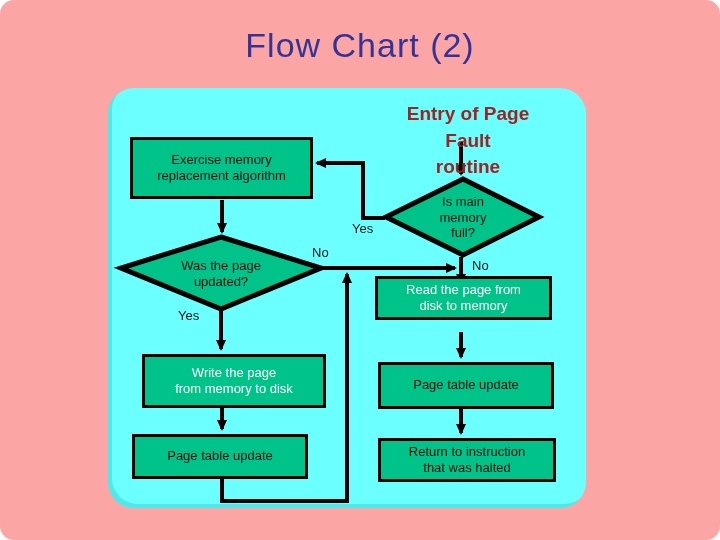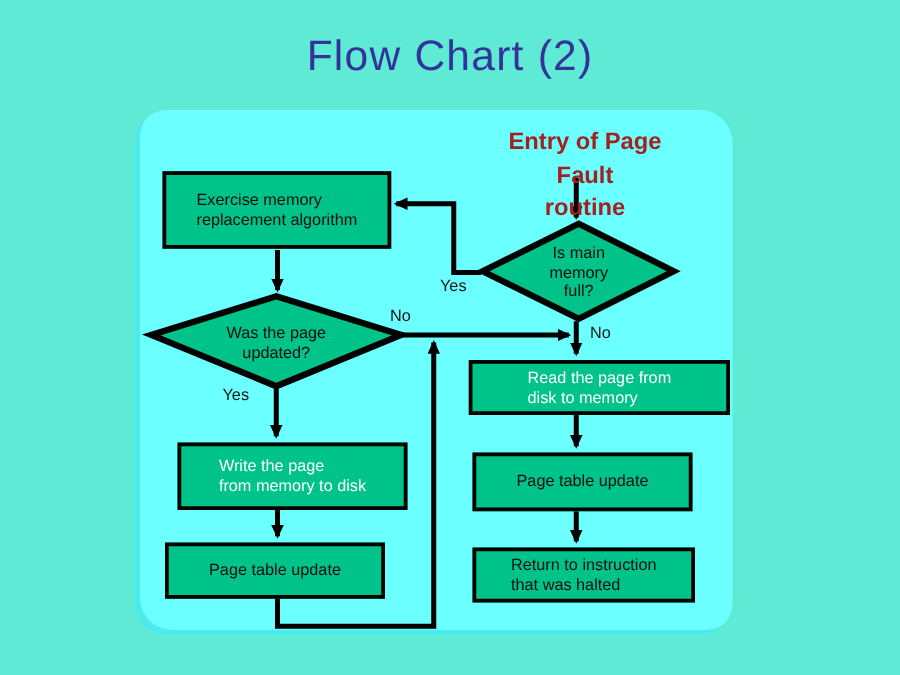--- a/index.html
+++ b/index.html
@@ -1,37 +1,37 @@
 <!DOCTYPE html>
 <html><head>
 <meta charset="utf-8">
 <style>
   html,body { margin:0; padding:0; background:#ffffff; }
   body { width:720px; height:540px; font-family:"Liberation Sans", sans-serif; }
-  #stage { position:relative; width:720px; height:540px; overflow:hidden; background:#5eead4; }
+  #stage { position:relative; width:720px; height:540px; overflow:hidden; background:#fca5a5;border-radius:14px; }
 
   .slide-title {
     position:absolute; left:0; top:26px; width:720px;
     text-align:center; font-size:34px; letter-spacing:1px;
     color:#333399;
   }
 
   .panel {
     position:absolute; left:108px; top:88px; width:478px; height:420px;
     background:#6CFFFF; border-radius:26px;
     box-shadow: inset 4px -4px 0 rgba(0,185,195,0.30);
   }
 
   svg.wires { position:absolute; left:0; top:0; width:720px; height:540px; }
 
   .node {
     position:absolute; box-sizing:border-box;
     background:#00C389; border:3px solid #000;
     display:flex; align-items:center; justify-content:center;
-    font-size:13px; line-height:1.25;
+    text-align:center; font-size:13px; line-height:1.25;
     color:#0d0d0d; white-space:pre-line;
   }
   .node.light { color:#ffffff; }
 
   .dtext {
     position:absolute; text-align:center; font-size:13px; line-height:1.2;
     color:#0d0d0d; white-space:pre-line;
   }
 
   .elabel { position:absolute; font-size:13px; color:#161616; }
@@ -81,21 +81,21 @@
     <polygon points="463,179 539,217 463,255 386,217" fill="#00C389" stroke="#000" stroke-width="5"></polygon>
     <polygon points="221,237 321,268 221,309 121,268" fill="#00C389" stroke="#000" stroke-width="5"></polygon>
   </svg>
 
   <div class="entry-label">Entry of Page Fault
 routine</div>
 
   <div class="node" style="left:130px; top:137px; width:183px; height:62px;">Exercise memory
 replacement algorithm</div>
 
-  <div class="node light" style="left:375px; top:288px; width:209px; height:44px;">Read the page from
+  <div class="node light" style="left:375px; top:276px; width:177px; height:44px;">Read the page from
 disk to memory</div>
 
   <div class="node light" style="left:142px; top:354px; width:184px; height:54px;">Write the page
 from memory to disk</div>
 
   <div class="node" style="left:132px; top:434px; width:176px; height:45px;">Page table update</div>
 
   <div class="node" style="left:378px; top:362px; width:176px; height:47px;">Page table update</div>
 
   <div class="node" style="left:378px; top:438px; width:178px; height:44px;">Return to instruction

